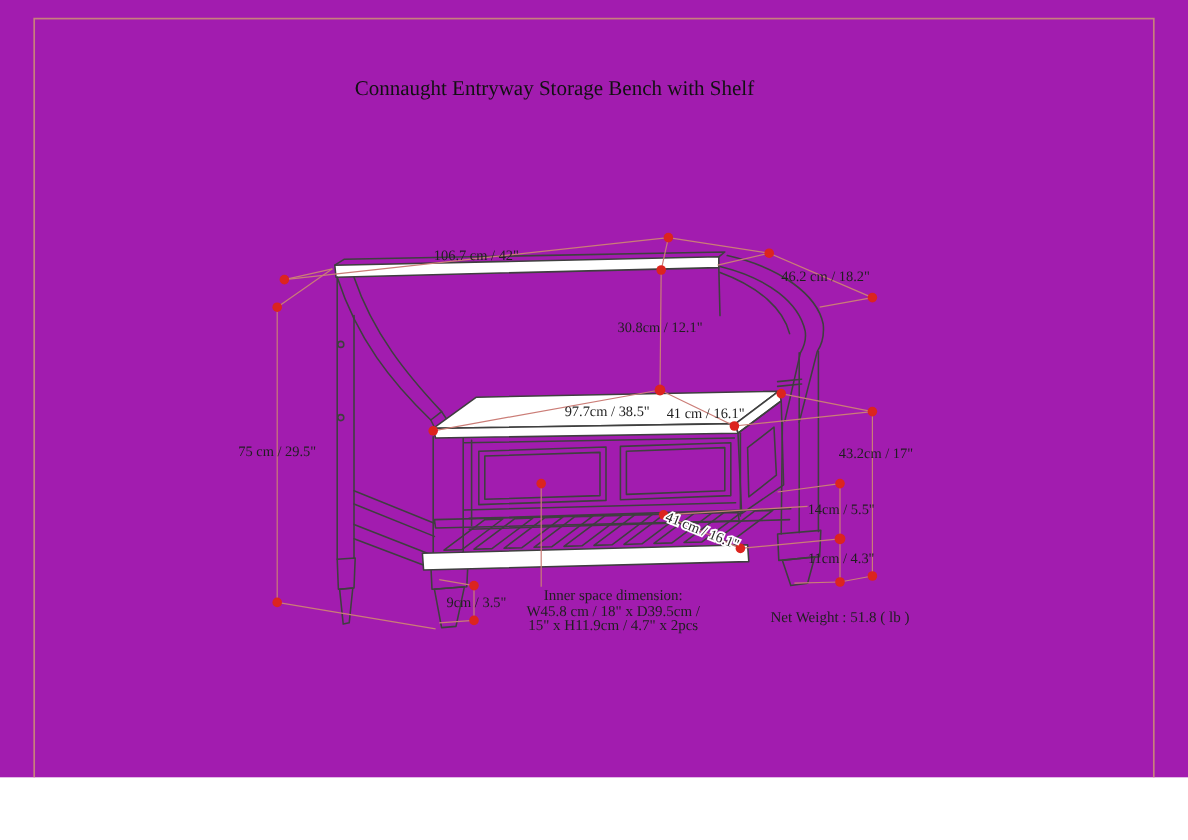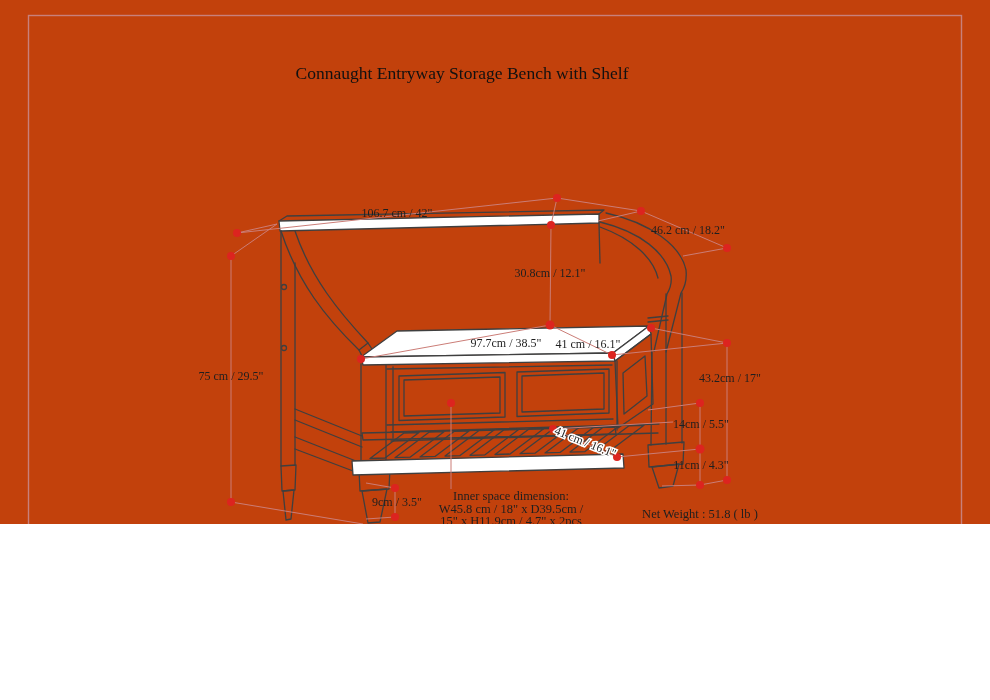--- a/index.html
+++ b/index.html
@@ -1,19 +1,19 @@
 <!DOCTYPE html>
 <html><head>
 <meta charset="utf-8">
 <style>
   html,body{margin:0;padding:0;background:#ffffff;}
   .page{
     position:relative;
-    width:990px;height:524px;
-    background:#c2410c;
+    width:990px;height:648px;
+    background:#a21caf;
     overflow:hidden;
     font-family:"Liberation Serif","DejaVu Serif",serif;
   }
   svg{position:absolute;left:0;top:0;}
   .dim-label{
     font-family:"Liberation Serif","DejaVu Serif",serif;
     font-size:12px;
     fill:#1f1f1f;
   }
   .note-label{

